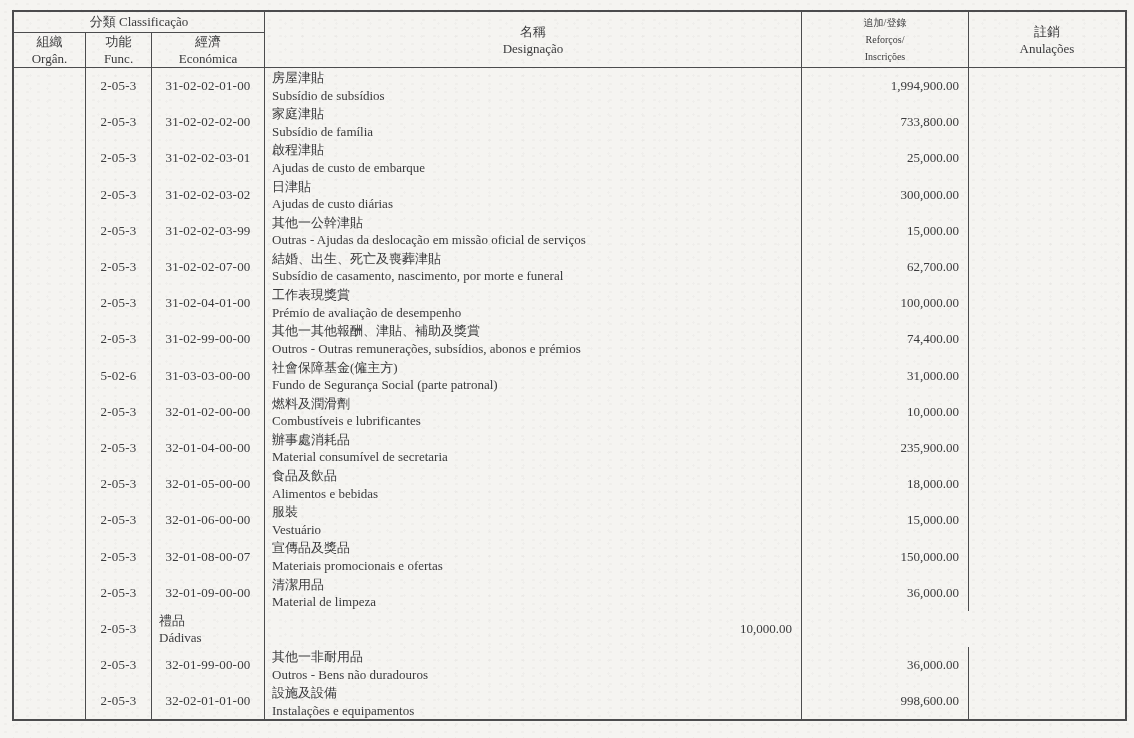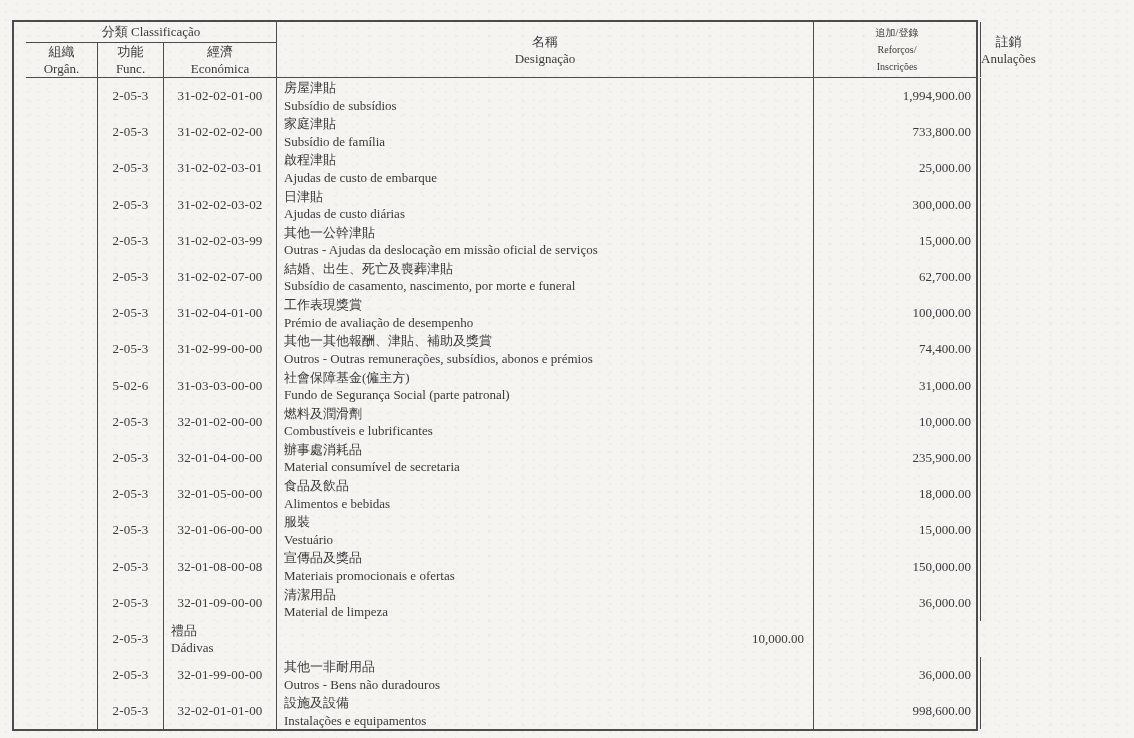--- a/index.html
+++ b/index.html
@@ -14,25 +14,24 @@
   .page{
     position:absolute; inset:0;
     background-color:#f5f4f1;
     background-image:
       radial-gradient(circle, rgba(110,105,95,0.05) 1px, transparent 1.4px),
       radial-gradient(circle, rgba(110,105,95,0.04) 1px, transparent 1.4px);
     background-size:11px 8px, 17px 13px;
     background-position:0 0, 5px 4px;
   }
   .budget-table{
-    position:absolute; left:12px; top:20px;
-    width:966px;
+    position:absolute; left:12px; top:10px;
+    width:1115px;
     border:2px solid #4c4c4e;
     background:transparent;
-    padding-left:12px;
   }
   .thead{
     display:grid;
     grid-template-columns:72px 66px 113px 537px 167px auto;
     grid-template-rows:21px 34px;
     border-bottom:1px solid #4c4c4e;
     font-size:13px;
   }
   .hcell{ display:flex; align-items:center; justify-content:center; text-align:center; }
   .h-class{ grid-column:1/4; grid-row:1; border-right:1px solid #4c4c4e; border-bottom:1px solid #4c4c4e; }
@@ -270,21 +269,21 @@
           <div class="zh">服裝</div>
           <div class="pt">Vestuário</div>
         </div>
         <div class="c c-ref">15,000.00</div>
         <div class="c c-anul"></div>
       </div>
 
       <div class="trow">
         <div class="c c-organ"></div>
         <div class="c c-func">2-05-3</div>
-        <div class="c c-econ">32-01-08-00-08</div>
+        <div class="c c-econ">32-01-08-00-07</div>
         <div class="c c-desig">
           <div class="zh">宣傳品及獎品</div>
           <div class="pt">Materiais promocionais e ofertas</div>
         </div>
         <div class="c c-ref">150,000.00</div>
         <div class="c c-anul"></div>
       </div>
 
       <div class="trow">
         <div class="c c-organ"></div>

